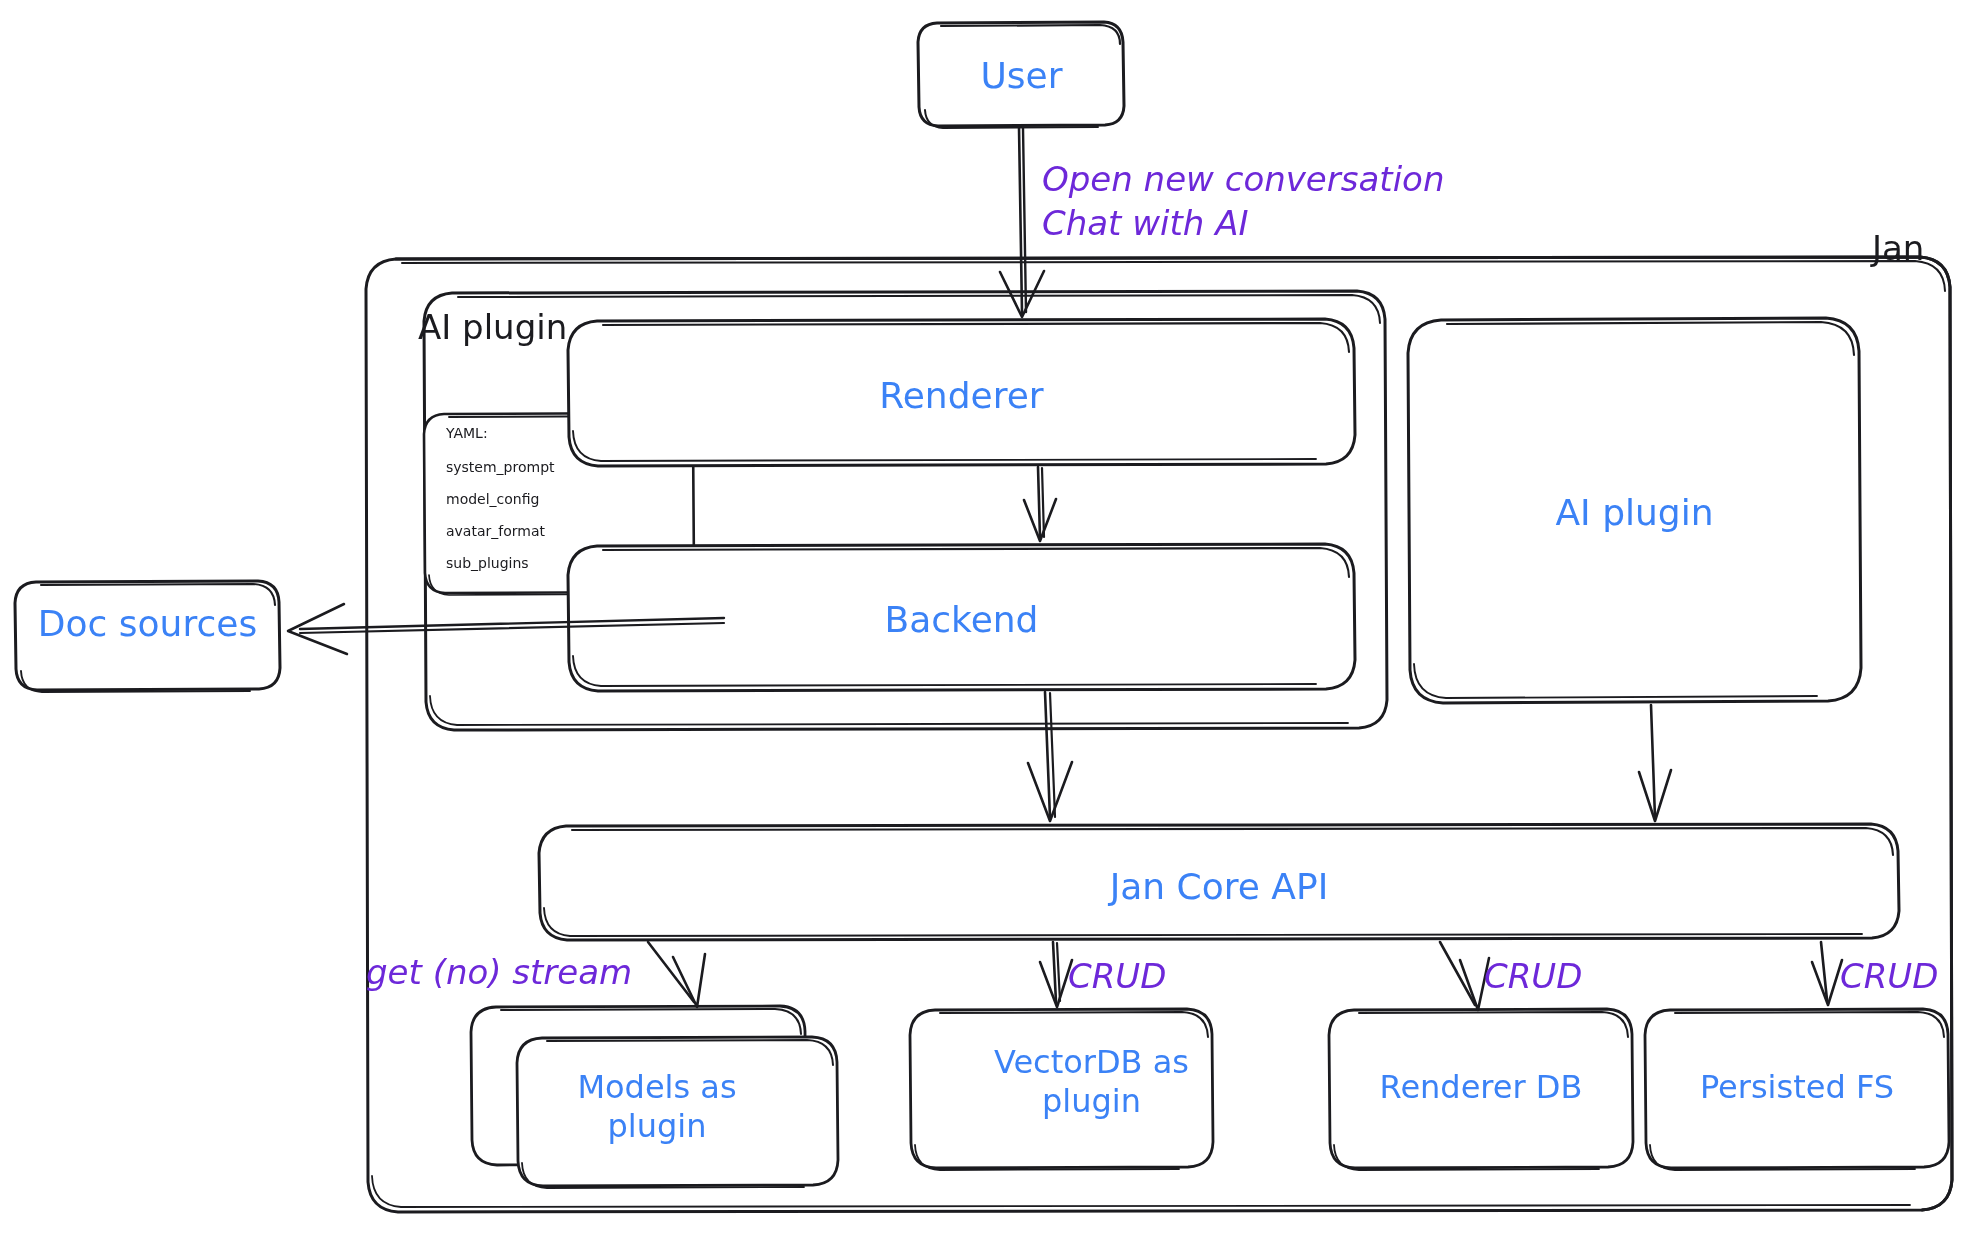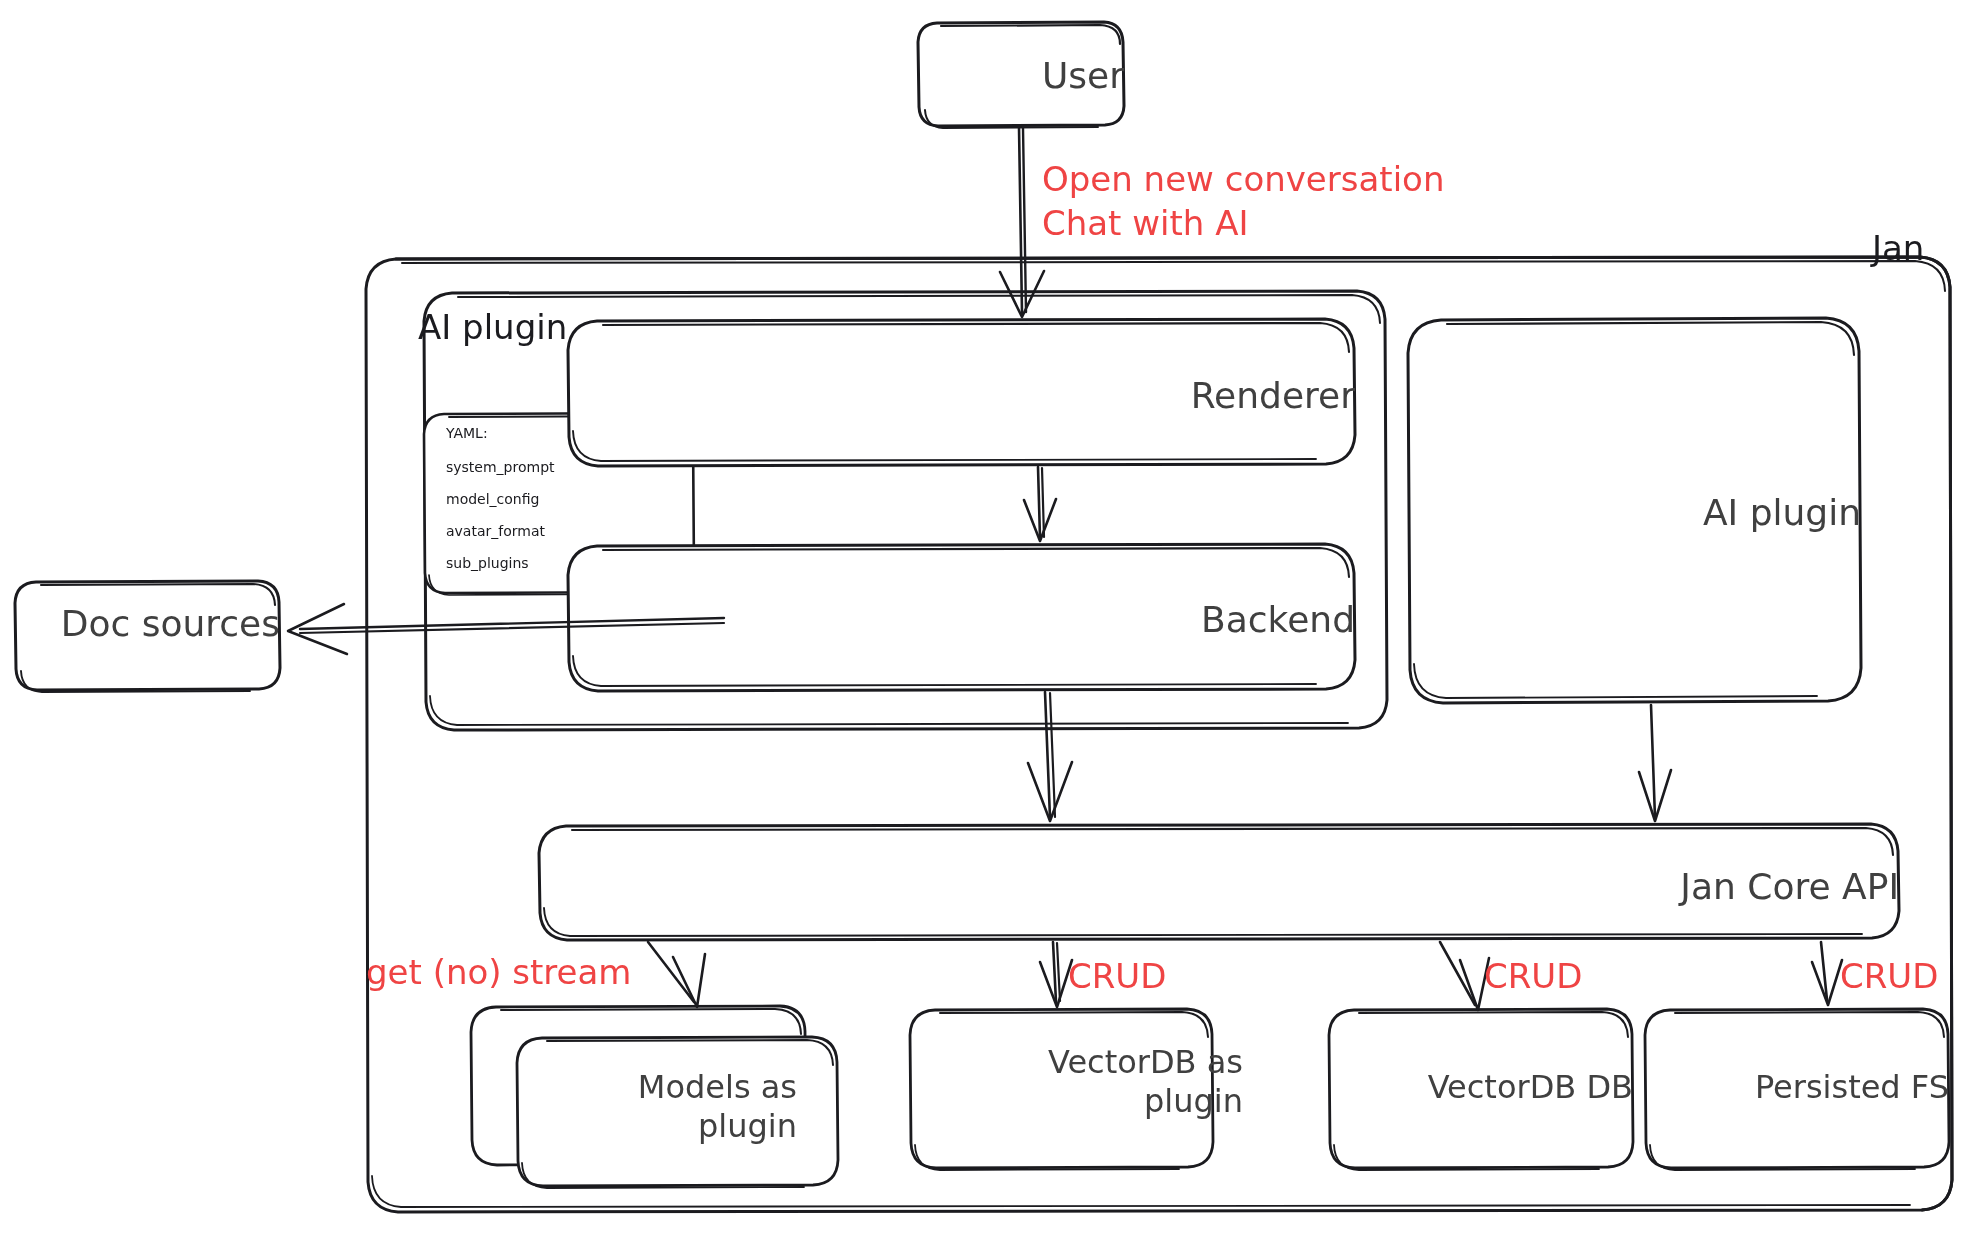--- a/index.html
+++ b/index.html
@@ -33,34 +33,35 @@
     stroke-linejoin: round;
   }
   svg.layer .fillbox {
     fill: #ffffff;
     stroke: #1b1b1f;
     stroke-linecap: round;
     stroke-linejoin: round;
   }
   .node-label {
     position: absolute;
-    color: #404040;
-    font-family: "DejaVu Sans", sans-serif;
-    text-align: right;
+    color: #3b82f6;
+    font-family: "DejaVu Sans", sans-serif;
+    text-align: center;
     line-height: 1.22;
     white-space: pre-line;
     pointer-events: none;
   }
   .edge-label {
     position: absolute;
-    color: #ef4444;
+    color: #6d28d9;
     font-family: "DejaVu Sans", sans-serif;
     line-height: 1.28;
     white-space: pre-line;
     pointer-events: none;
+    font-style: italic;
   }
   .group-label {
     position: absolute;
     color: #1b1b1f;
     font-family: "DejaVu Sans", sans-serif;
     pointer-events: none;
     text-align: center;
   }
   .yaml-text {
     position: absolute;
@@ -236,21 +237,21 @@
   <div class="node-label t-36" style="left:1408px; top:491px; width:453px;">AI plugin</div>
 
   <div class="node-label t-36" style="left:539px; top:865px; width:1360px;">Jan Core API</div>
 
   <div class="node-label t-32" style="left:517px; top:1068px; width:280px;">Models as
 plugin</div>
 
   <div class="node-label t-32" style="left:910px; top:1043px; width:303px;padding-left:30px;">VectorDB as
 plugin</div>
 
-  <div class="node-label t-32" style="left:1329px; top:1068px; width:304px;">VectorDB DB</div>
+  <div class="node-label t-32" style="left:1329px; top:1068px; width:304px;">Renderer DB</div>
 
   <div class="node-label t-32" style="left:1645px; top:1068px; width:304px;">Persisted FS</div>
 
   <div class="yaml-text t-22" style="left:446px; top:423px; width:240px;">YAML:</div>
   <div class="yaml-text t-22" style="left:446px; top:457px; width:240px;">system_prompt</div>
   <div class="yaml-text t-22" style="left:446px; top:489px; width:240px;">model_config</div>
   <div class="yaml-text t-22" style="left:446px; top:521px; width:240px;">avatar_format</div>
   <div class="yaml-text t-22" style="left:446px; top:553px; width:240px;">sub_plugins</div>
 
   <div class="edge-label t-34" style="left:1042px; top:158px; width:560px;">Open new conversation

